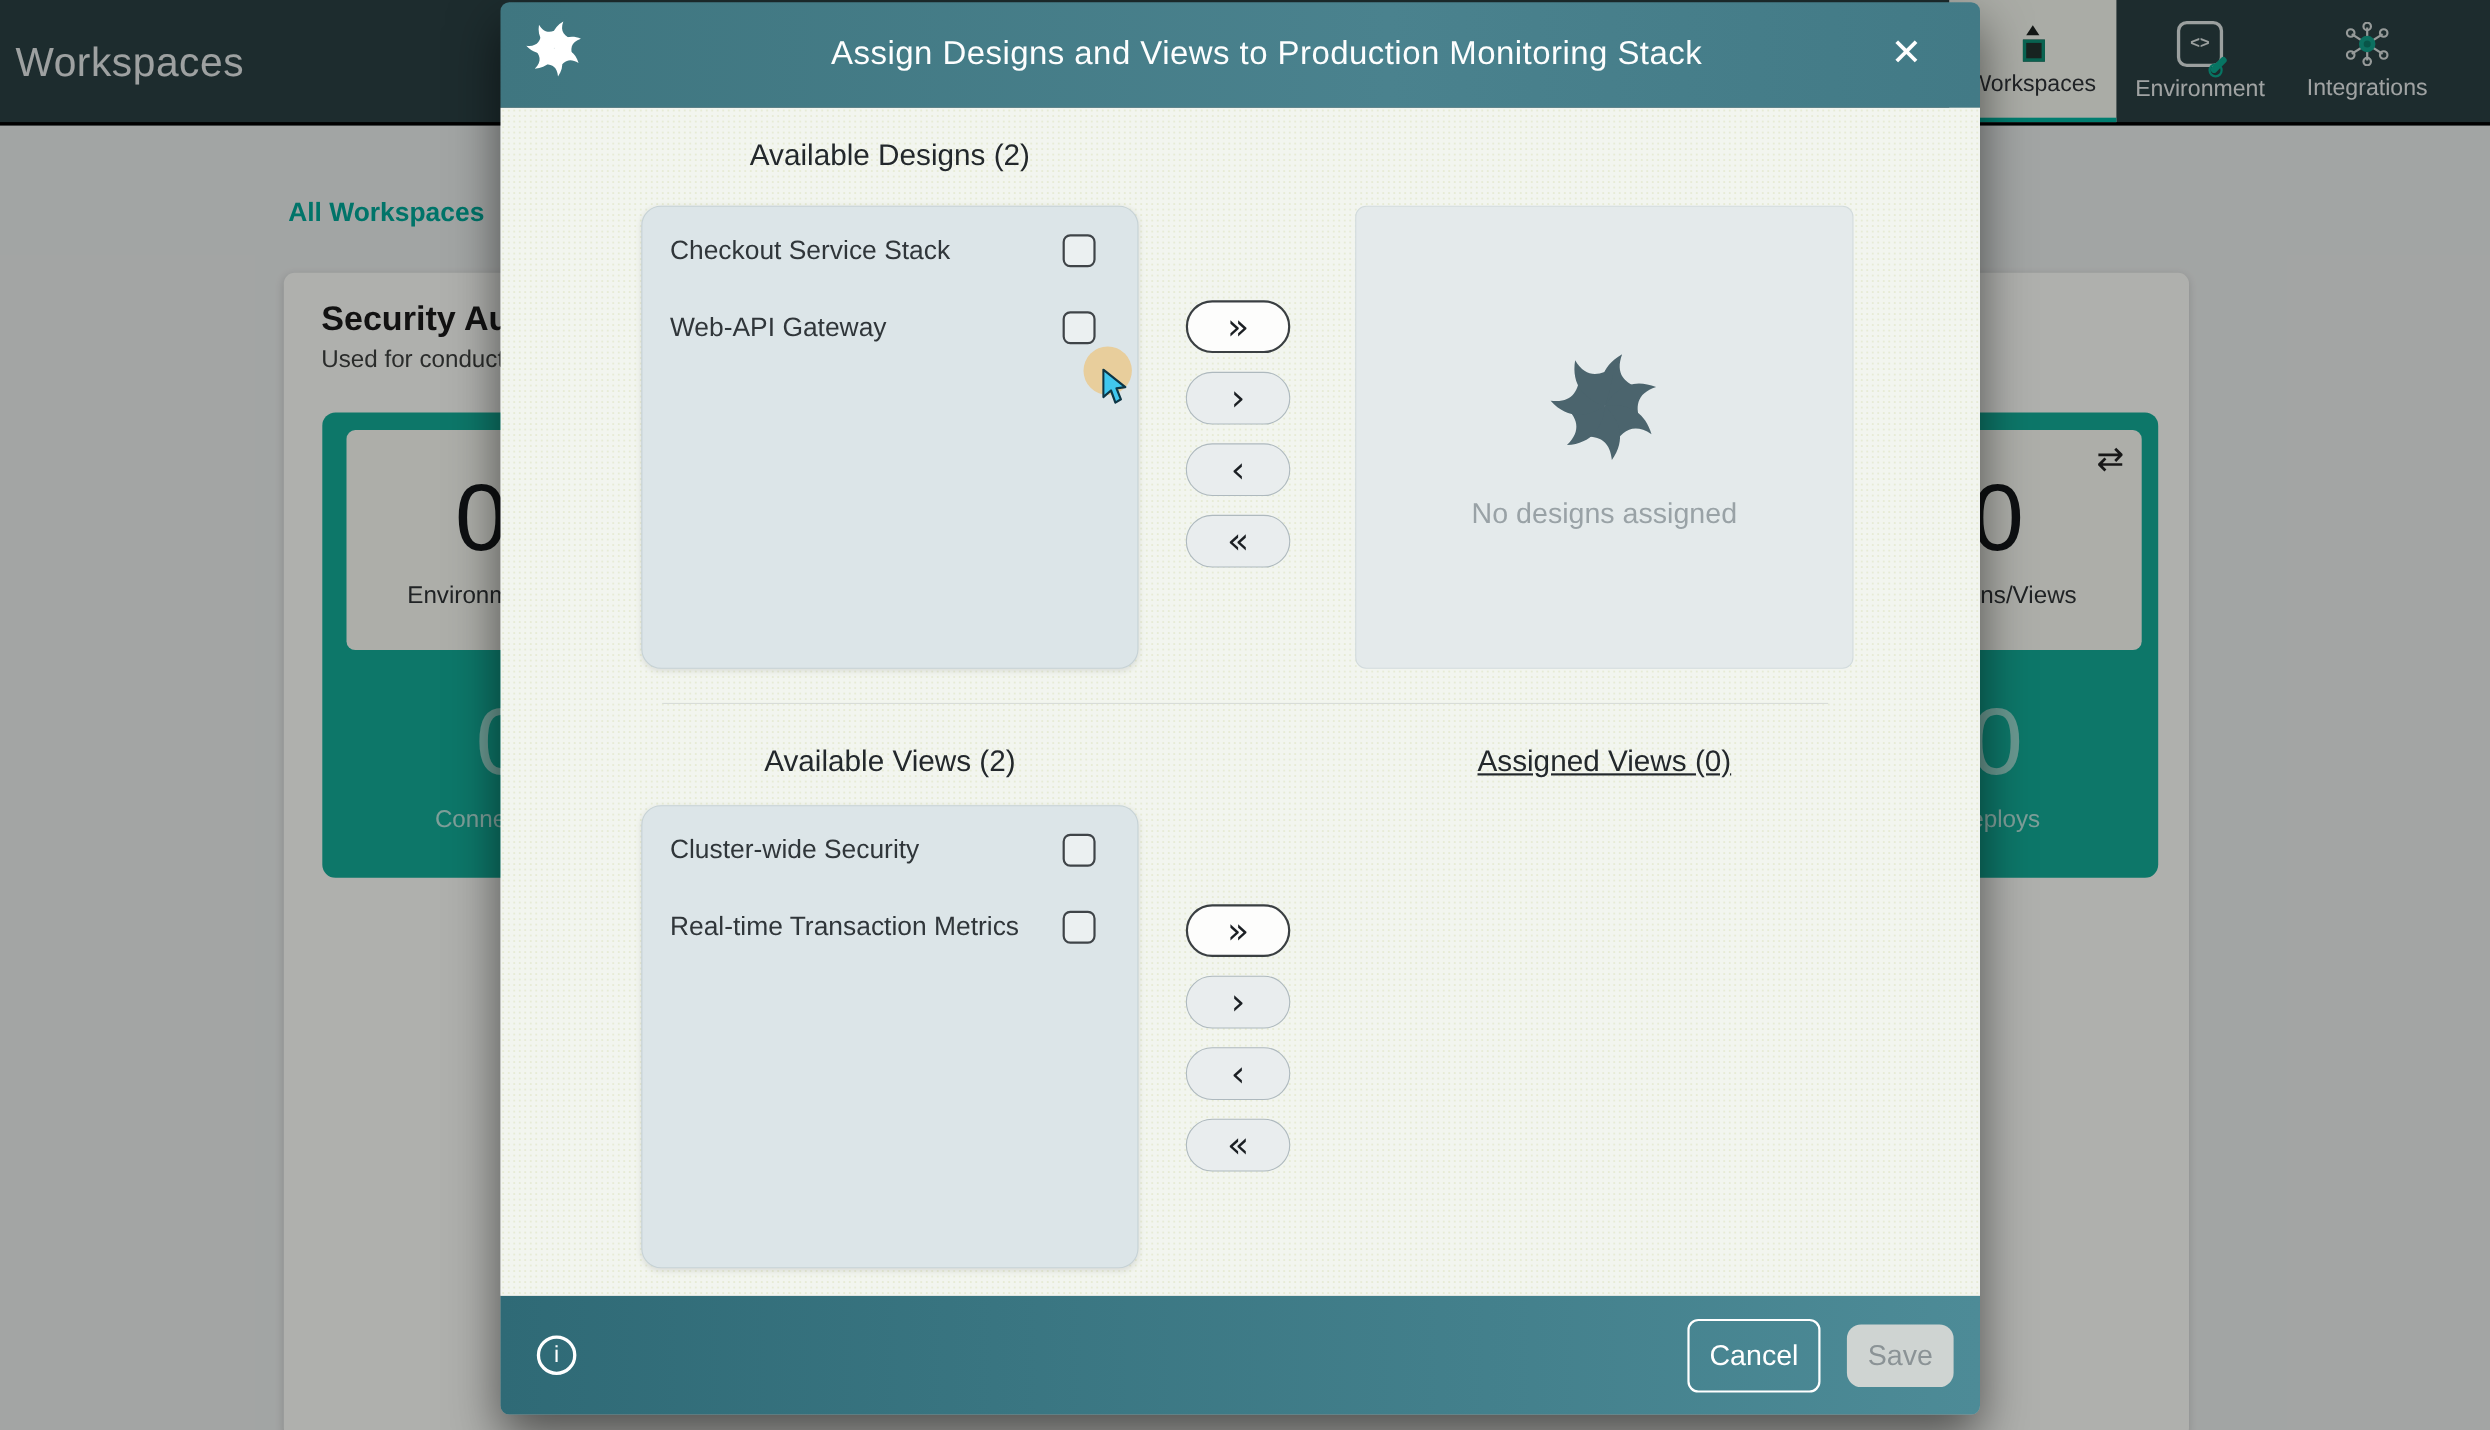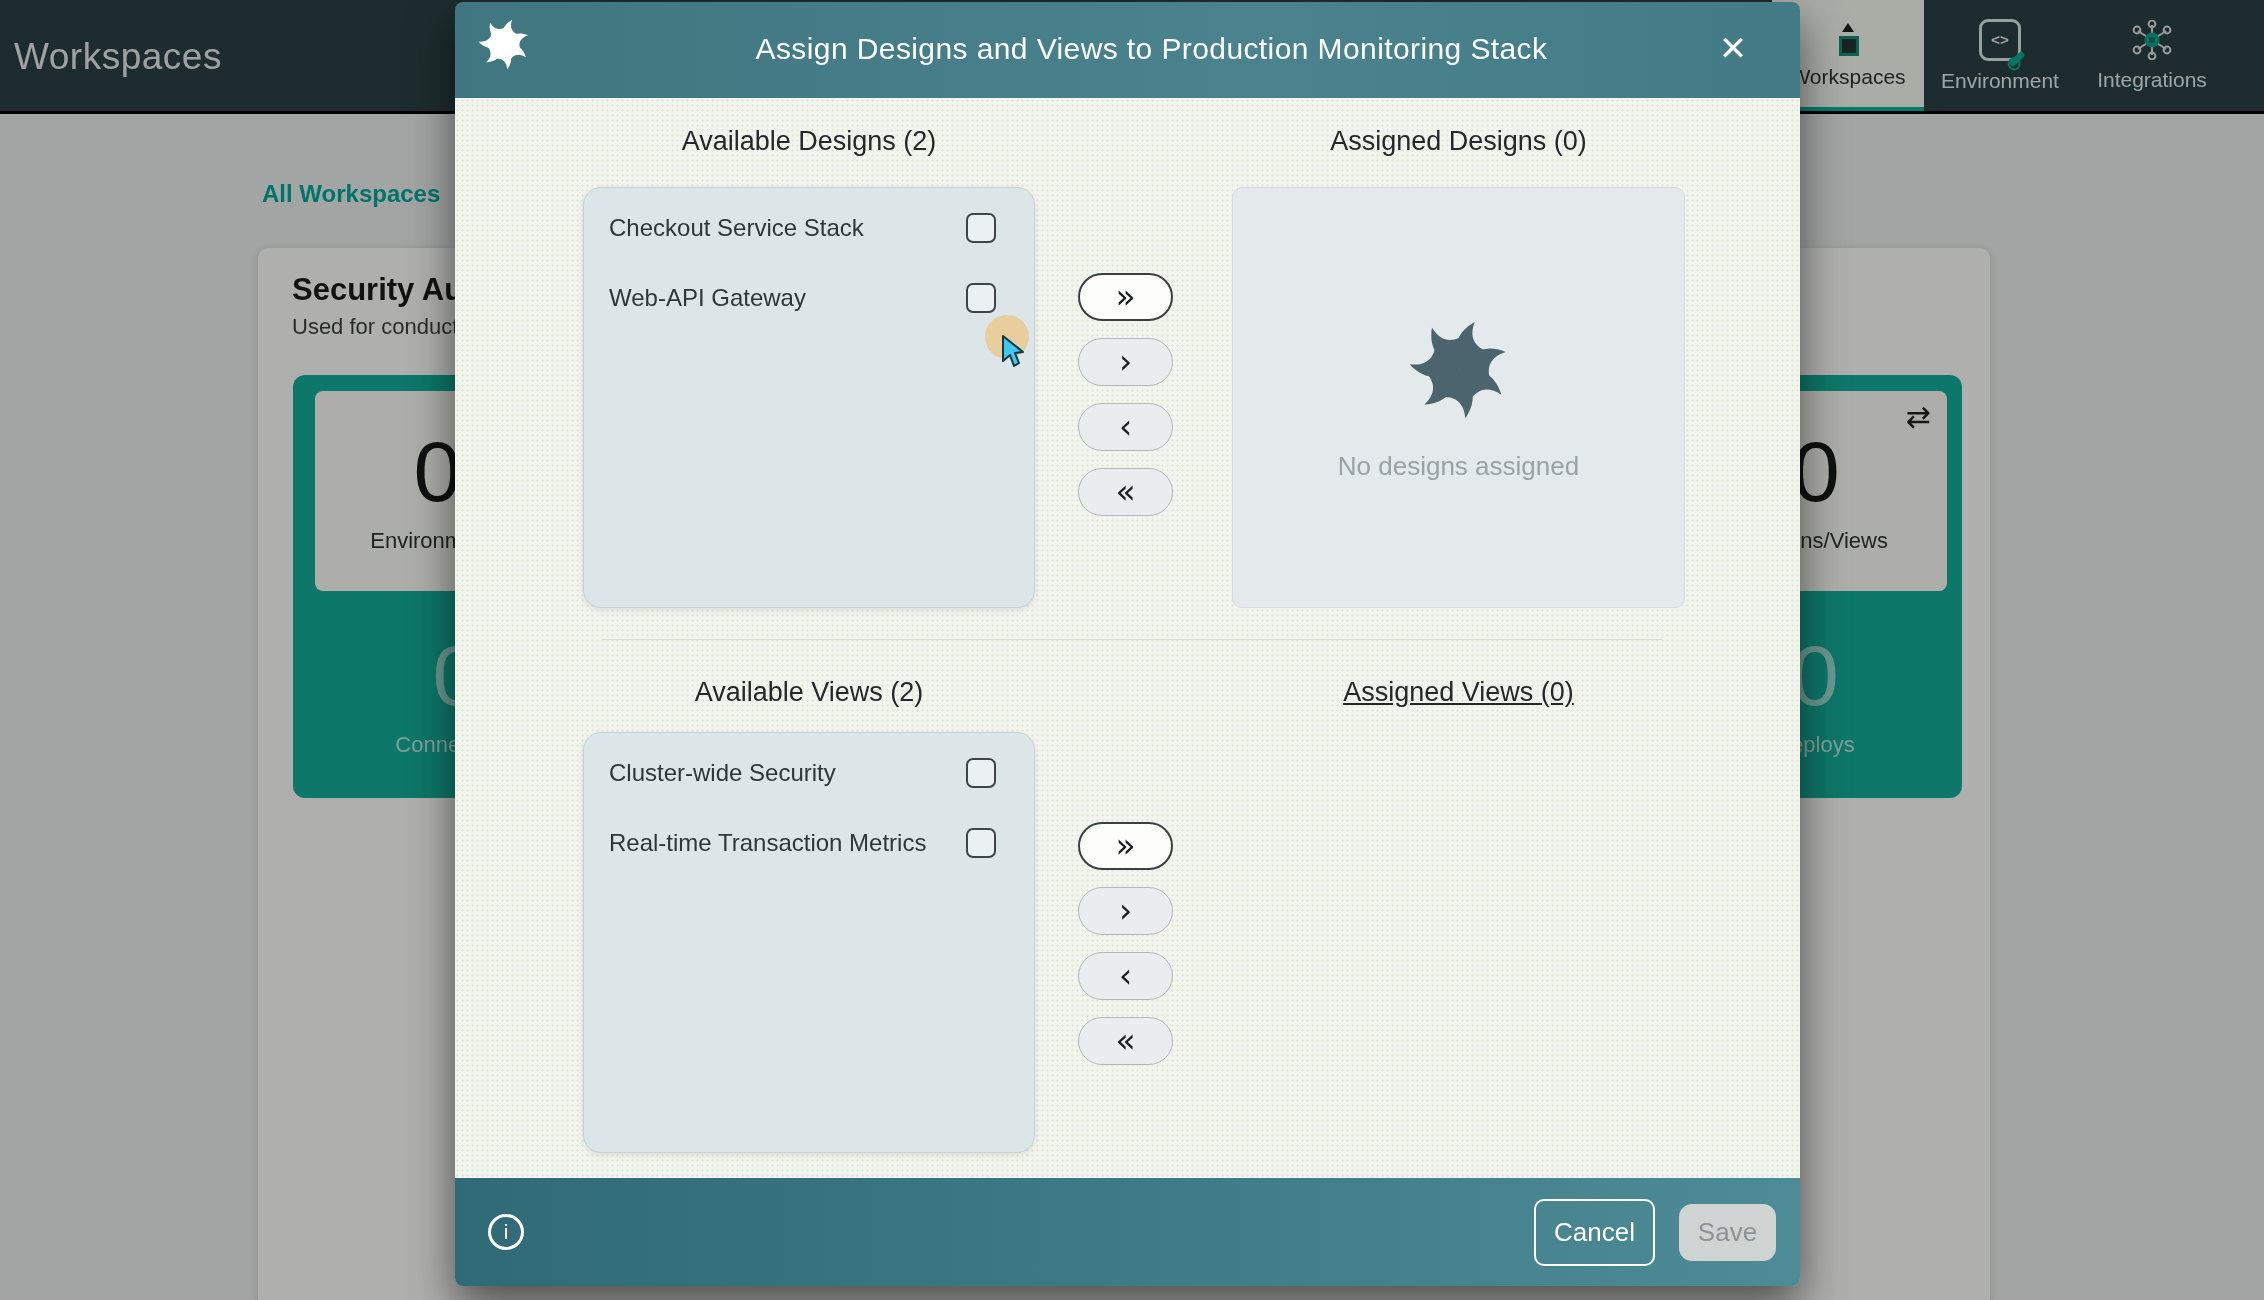--- a/index.html
+++ b/index.html
@@ -205,21 +205,20 @@
           <use href="#petal" transform="rotate(257.1 50 50)"></use>
           <use href="#petal" transform="rotate(308.5 50 50)"></use>
         </g>
       </svg>
       <div class="modal-title">Assign Designs and Views to Production Monitoring Stack</div>
       <button class="close-btn">✕</button>
     </div>
 
     <div class="modal-body">
       <div class="col-title t-ad">Available Designs (2)</div>
-      <div class="col-title t-sd">Assigned Designs (0)</div>
 
       <div class="list-panel lp-designs">
         <div class="list-row">
           <span class="row-label">Checkout Service Stack</span>
           <span class="checkbox"></span>
         </div>
         <div class="list-row">
           <span class="row-label">Web-API Gateway</span>
           <span class="checkbox"></span>
         </div>

